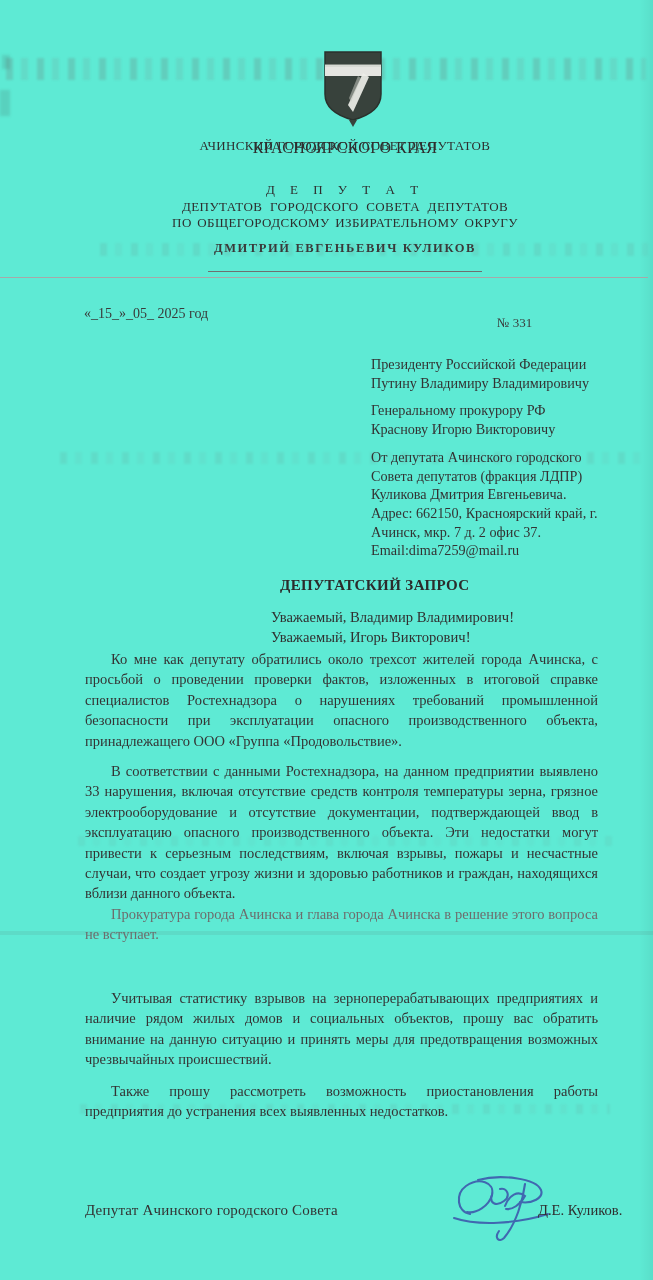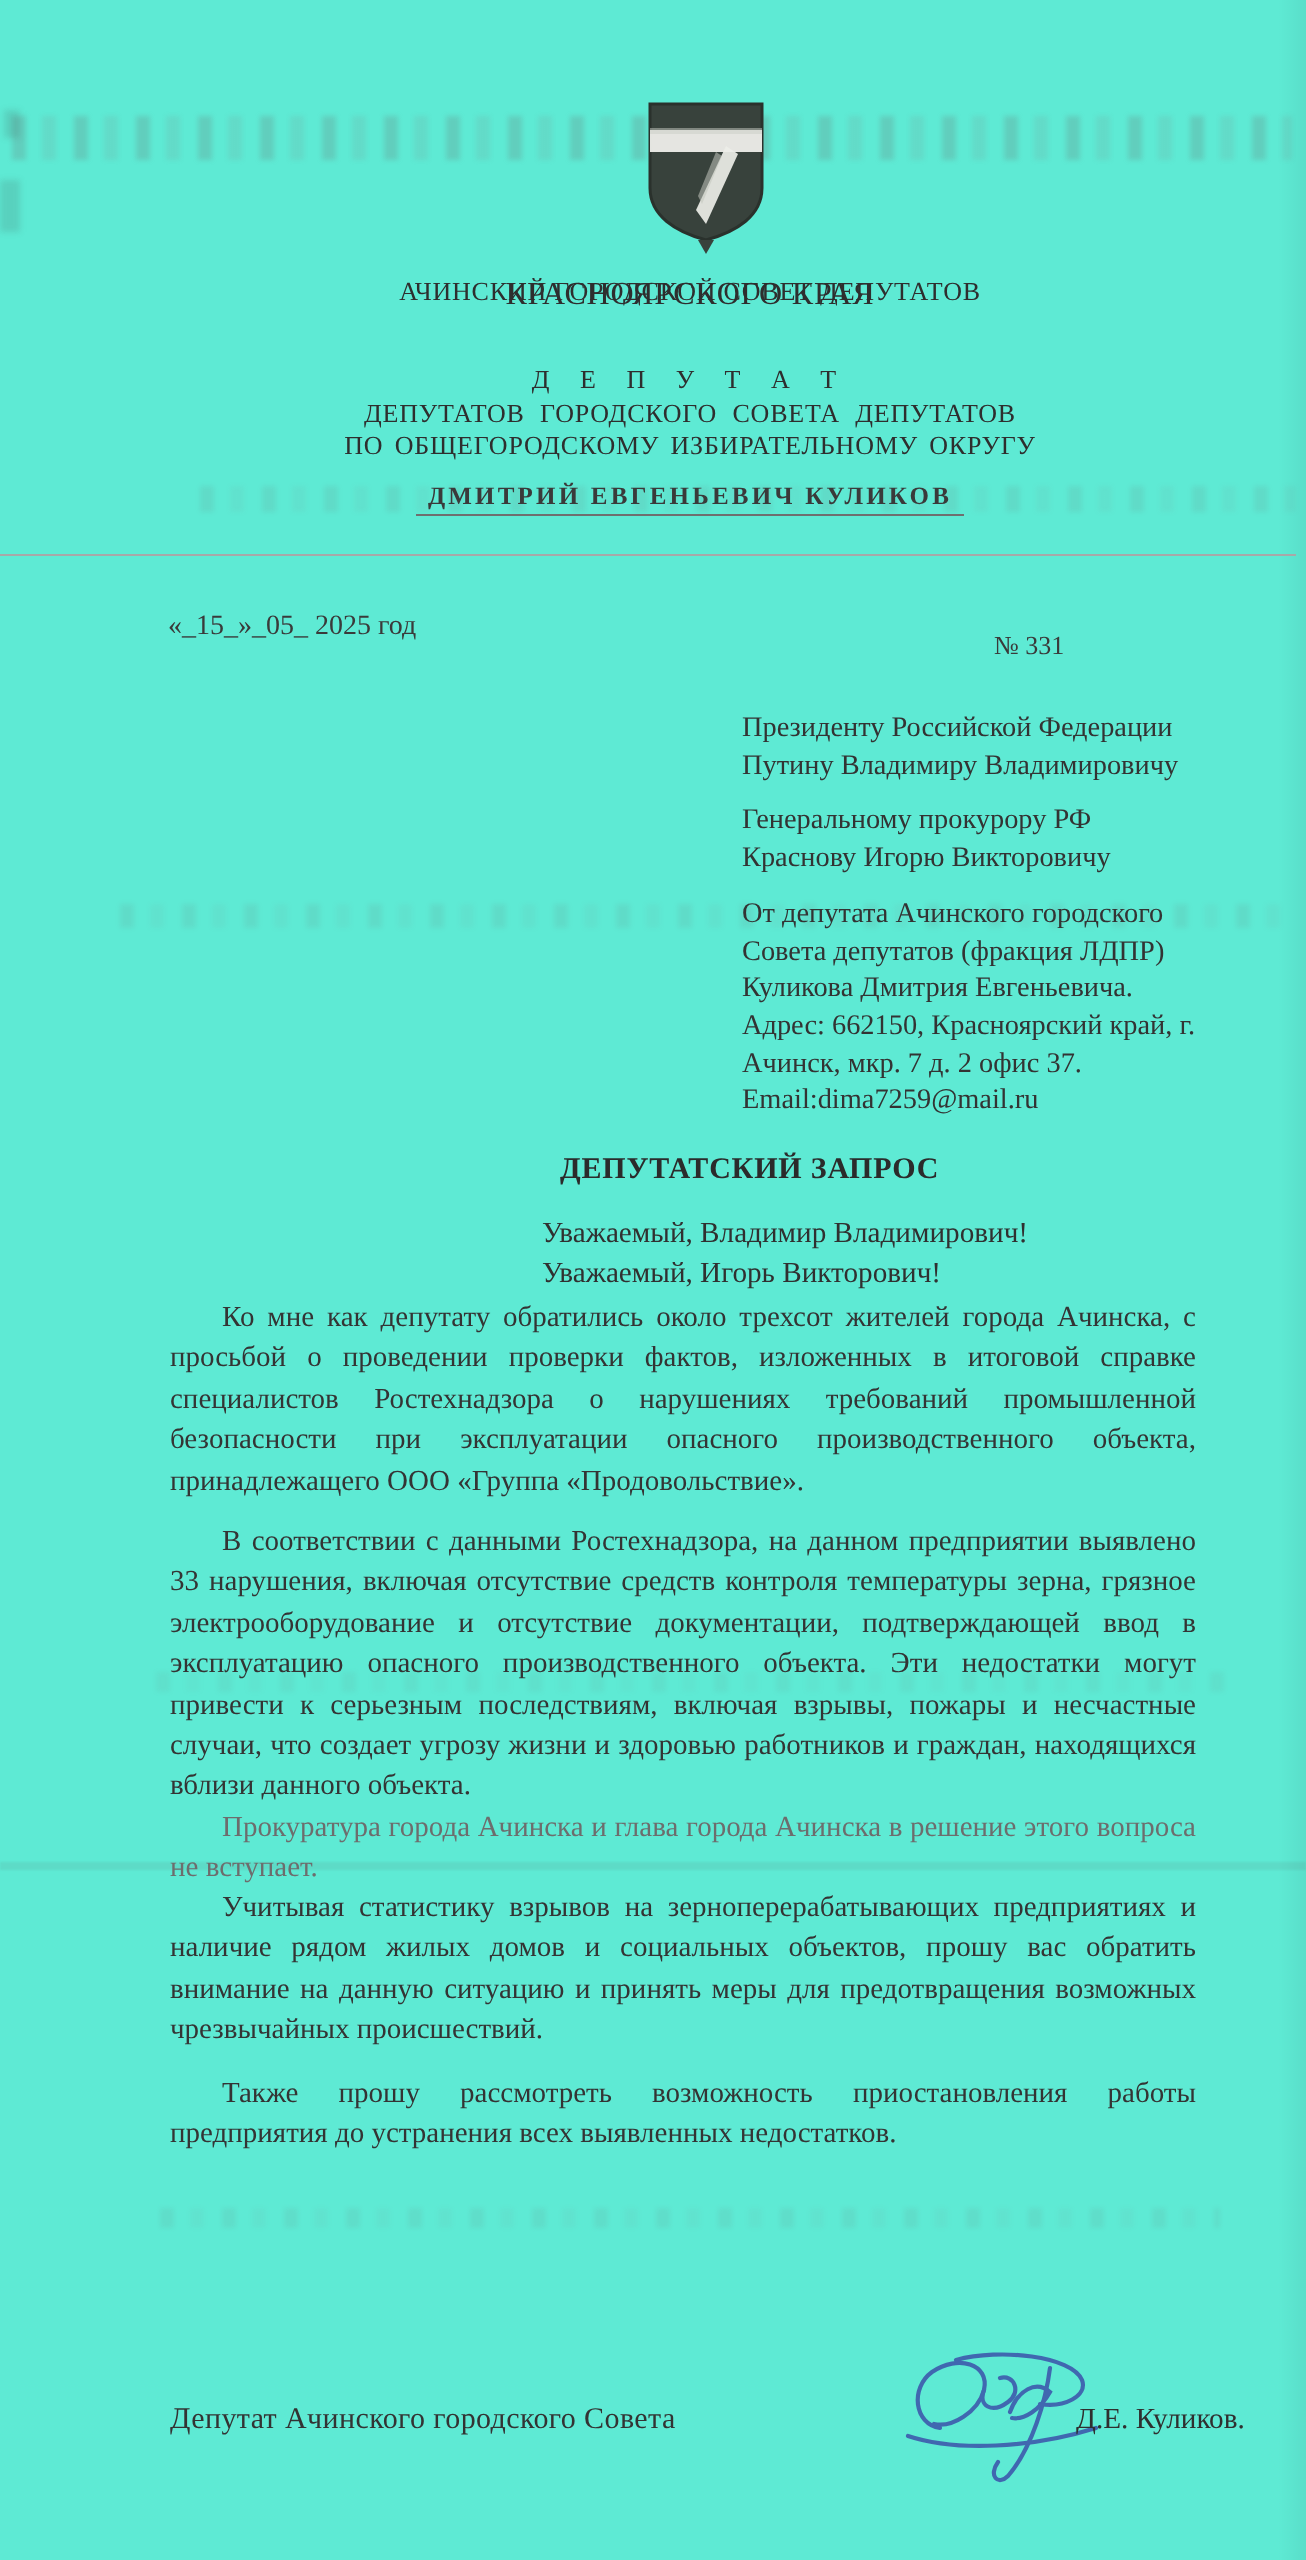--- a/index.html
+++ b/index.html
@@ -30,35 +30,35 @@
   
   .emblem{position:absolute; left:322px; top:50px; width:62px; height:78px;}
   
   .hdr{position:absolute; left:38px; width:614px; text-align:center; letter-spacing:.4px;}
   .hdr-org{top:138px; font-size:13px;}
   .hdr-org2{top:139px; font-size:16px;}
   .hdr-role{top:182px; font-size:13px; letter-spacing:6px;}
   .hdr-role2{top:199px; font-size:13px; word-spacing:4px;}
   .hdr-role3{top:215px; font-size:13px; word-spacing:2px;}
   .hdr-name{top:241px; font-size:12.5px; font-weight:600; letter-spacing:1.6px; color:#3a3a3a;}
-  .hdr-name span{border-bottom:1px solid #6f6f6f; padding:0 6px 2px;}
+  .hdr-name span{border-bottom:1px solid #6f6f6f; padding:0 6px 16px;}
   .rule{position:absolute; left:0; top:277px; width:648px; height:1px; background:#a8a8a8;}
   
   .dateline{position:absolute; left:84px; top:306px; font-size:14px; color:#3a3a3a;}
   .docnum{position:absolute; left:497px; top:315px; font-size:13px; color:#3a3a3a;}
   
   .recipients{position:absolute; left:371px; top:355px; width:236px; font-size:14.2px; line-height:18.7px; color:#333;}
   .rec-group{margin-bottom:9px;}
   
   .doc-title{position:absolute; left:280px; top:577px; font-size:15px; font-weight:bold; letter-spacing:.4px; color:#2b2b2b;}
   .greetings{position:absolute; left:271px; top:608px; font-size:14.6px; line-height:19.6px; color:#303030;}
   
   .body-block{position:absolute; left:85px; width:513px; font-size:14.5px; line-height:20.4px; text-align:justify; color:#343434;}
   .body-top{top:649px;}
-  .body-mid{top:944px;}
+  .body-mid{top:988px;}
   .body-block p{margin:0 0 10px; text-indent:26px;}
   .body-block p.tight{margin-bottom:0;}
   .body-block p.faded{color:#6d6d6d;}
   .body-block p.attach{color:#555; margin-bottom:0;}
   .attach-link{
     font-family:"DejaVu Sans Mono","Liberation Mono",monospace;
     font-size:13.2px; color:#474747; text-decoration:underline; letter-spacing:.2px;
   }
   
   .signoff-label{position:absolute; left:85px; top:1202px; font-size:15px; color:#333; letter-spacing:.2px;}

